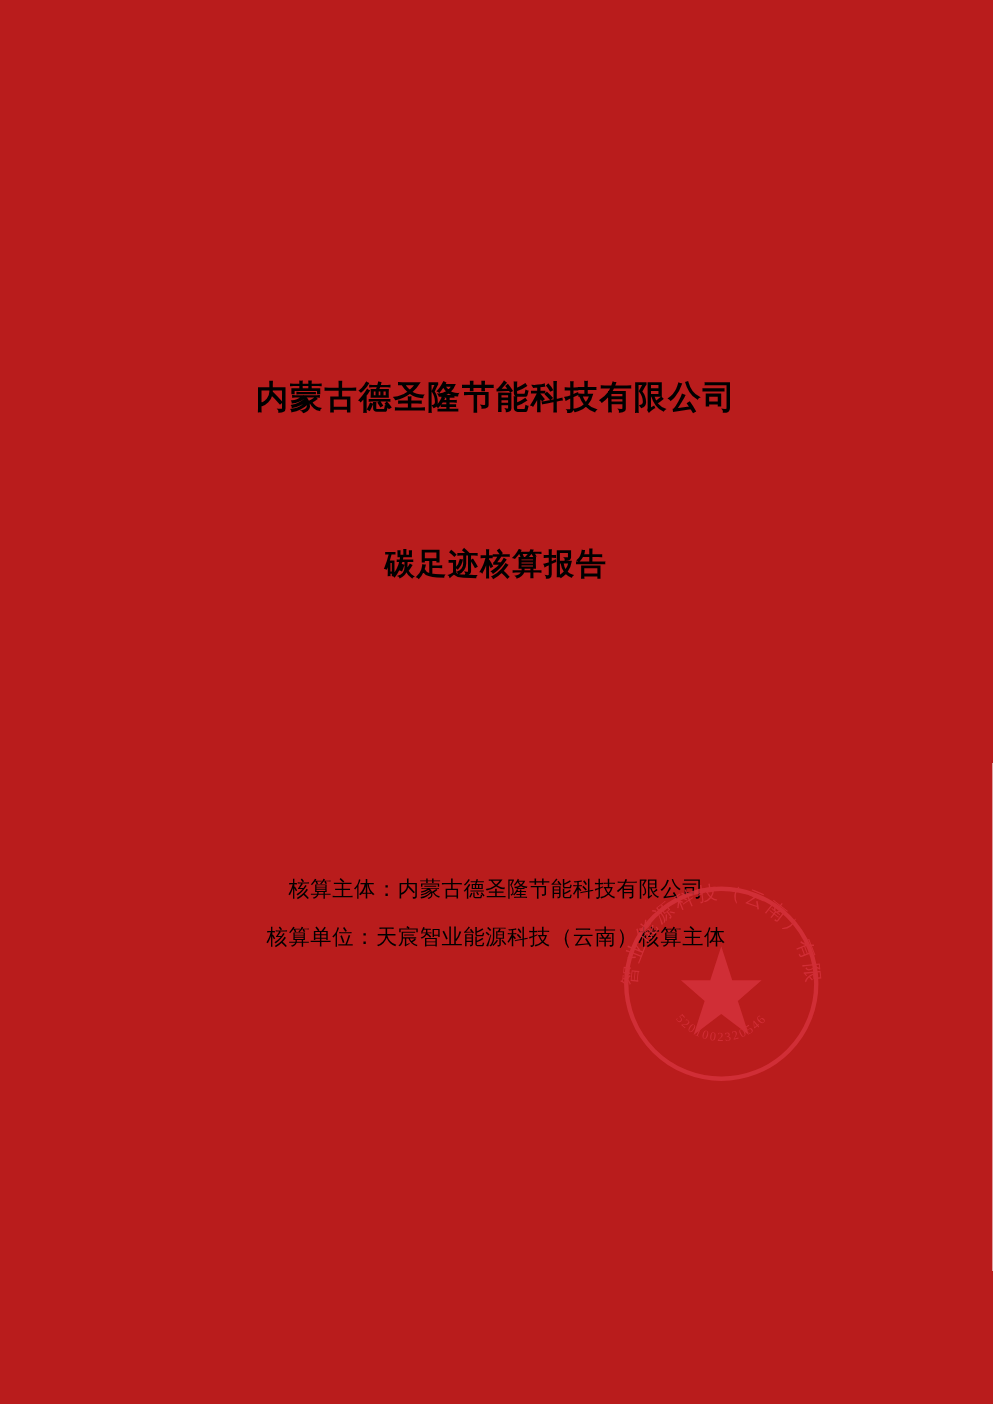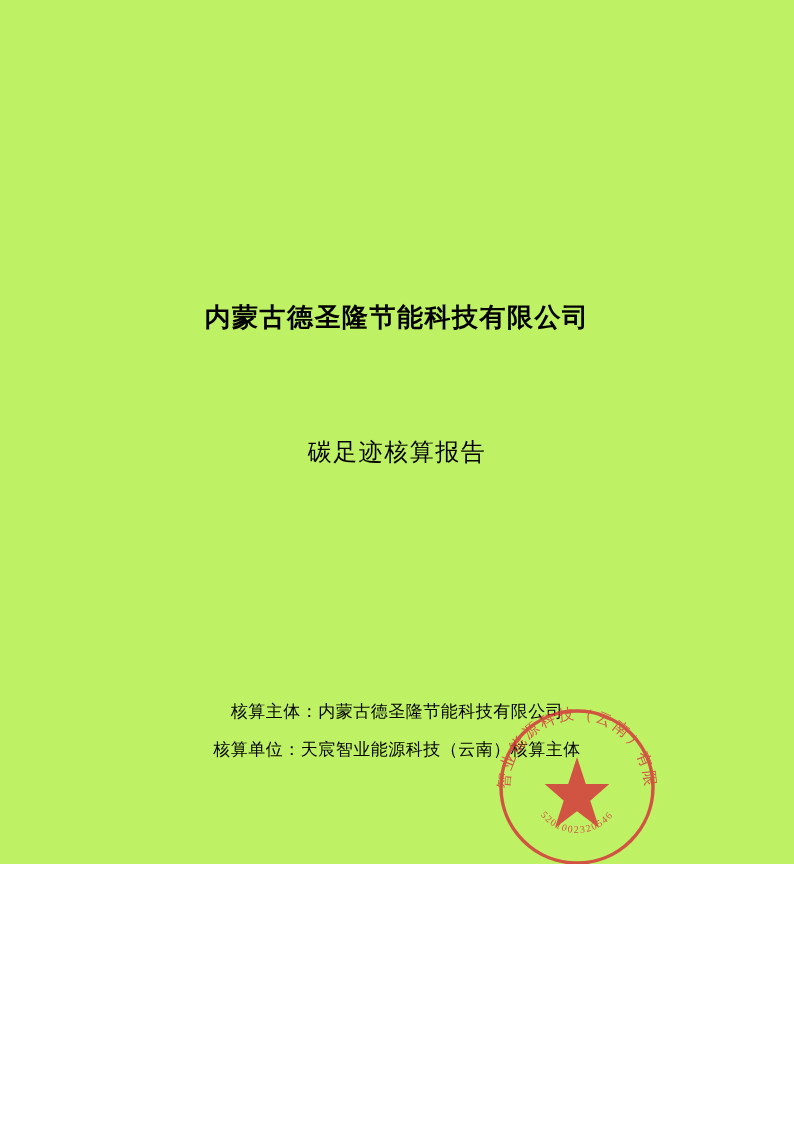--- a/index.html
+++ b/index.html
@@ -7,40 +7,40 @@
     padding: 0;
     background: #ffffff;
   }
   body {
     font-family: "Liberation Serif", "DejaVu Serif", serif;
     color: #000000;
   }
   .page {
     position: relative;
     width: 794px;
-    height: 864px;
+    height: 1123px;
     overflow: hidden;
-    background: #bef264;
+    background: #b91c1c;
   }
   .title-block {
     position: absolute;
     top: 300px;
     left: 0;
     width: 794px;
     text-align: center;
   }
   .doc-title-1 {
     font-size: 26px;
     font-weight: bold;
     letter-spacing: 1.5px;
     line-height: 1.4;
   }
   .doc-title-2 {
     font-size: 24px;
-    font-weight: normal;
+    font-weight: bold;
     letter-spacing: 1.5px;
     line-height: 1.4;
     margin-top: 100px;
   }
   .meta-block {
     position: absolute;
     top: 693px;
     left: 0;
     width: 794px;
     text-align: center;

